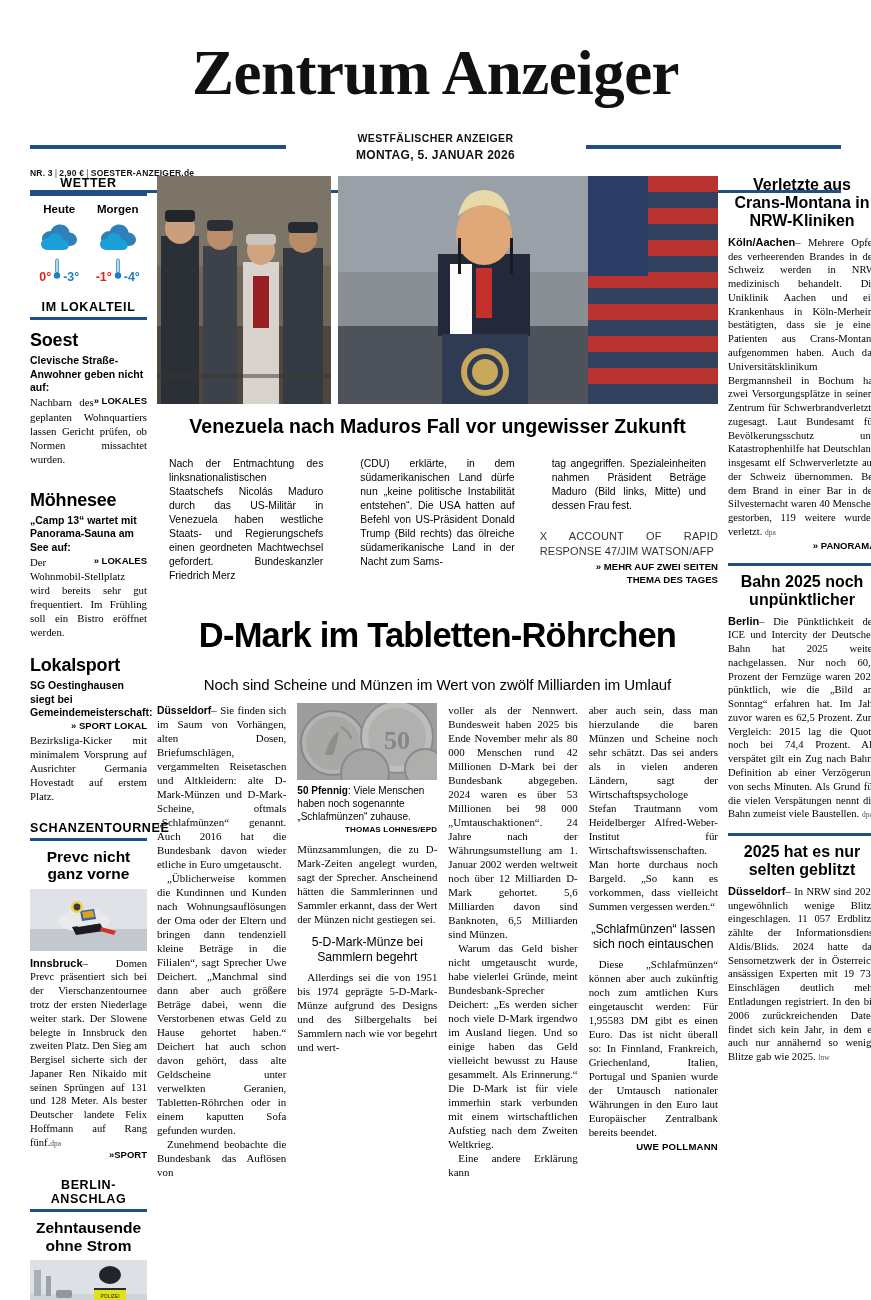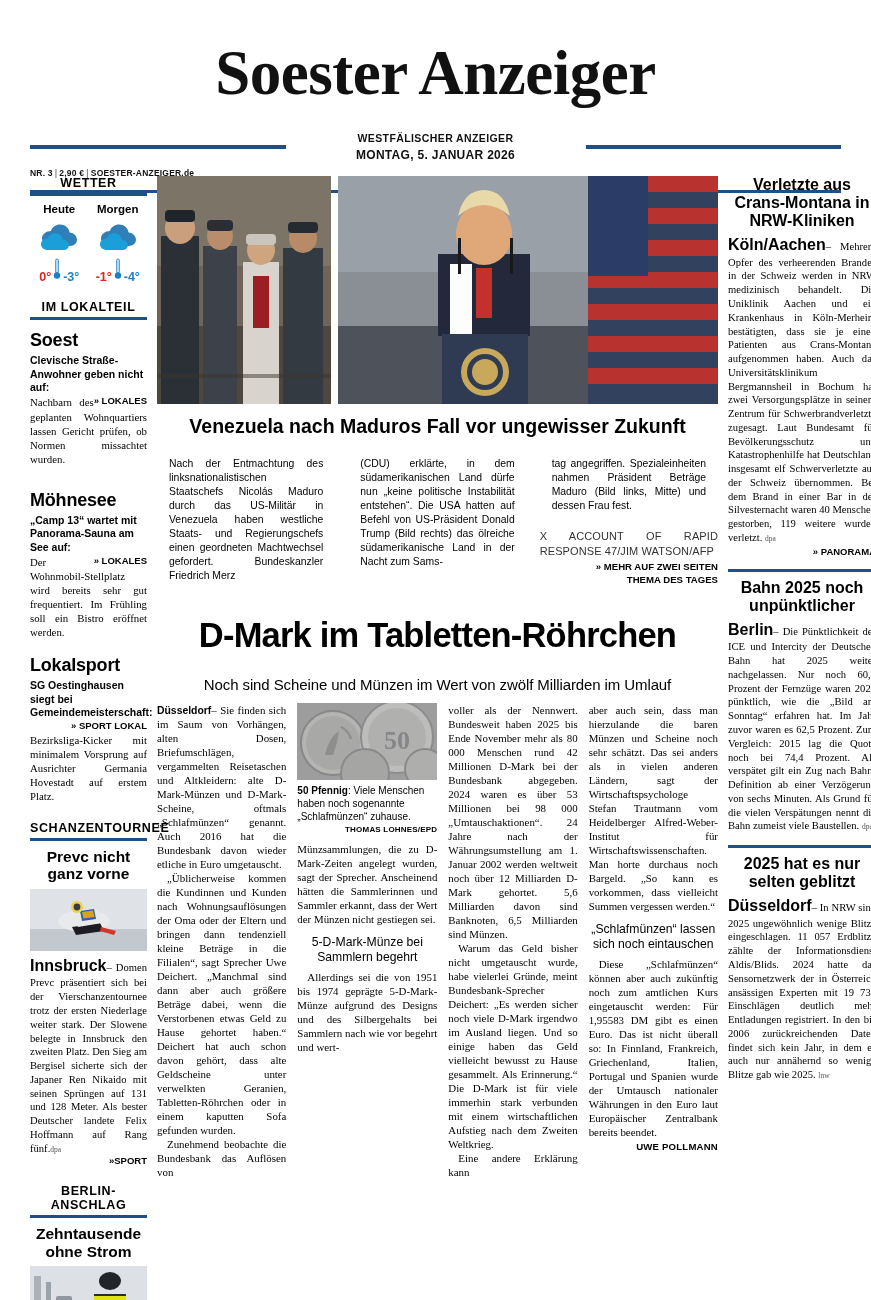--- a/index.html
+++ b/index.html
@@ -92,21 +92,21 @@
 
   
   .box-sec { margin-top: 14px; }
   .box-title {
     text-align:center; font-size: 15.5px; font-weight:700; line-height:1.12; margin-top:5px;
   }
   .small-body {
     font-family:"Liberation Serif", serif; font-size:10.6px; line-height:1.3;
     text-align: justify; margin-top:5px;
   }
-  .small-body b { font-family:"Liberation Sans", sans-serif; font-size:16px; }
+  .small-body b { font-family:"Liberation Sans", sans-serif; font-size:11px; }
   .credit { font-size: 7.5px; color:#555; font-weight:400; }
 
   
   .hero { display:flex; gap: 7px; }
   .hero .h1 { flex: 0 0 174px; height: 228px; }
   .hero .h2 { flex: 1 1 auto; height: 228px; }
 
   .hero-head {
     text-align:center; font-size: 19.5px; font-weight:700; margin: 11px 0 7px;
   }
@@ -143,21 +143,21 @@
   .coin-cap b { font-weight:700; }
   .cap-credit { font-size: 8px; font-weight:700; letter-spacing:0.2px; text-align:right; margin-top:2px; }
   .byline { font-size:9.6px; font-weight:700; letter-spacing:0.2px; }
 </style>
 </head>
 <body>
 
 <div class="page">
 
   <header class="masthead">
-    <div class="masthead-title">Soester Anzeiger</div>
+    <div class="masthead-title">Zentrum Anzeiger</div>
     <div class="masthead-rules">
       <div class="mh-rule"></div>
       <div class="mh-center">
         <div class="mh-sub">WESTFÄLISCHER ANZEIGER</div>
         <div class="mh-date">MONTAG, 5. JANUAR 2026</div>
       </div>
       <div class="mh-rule"></div>
     </div>
   </header>
 

